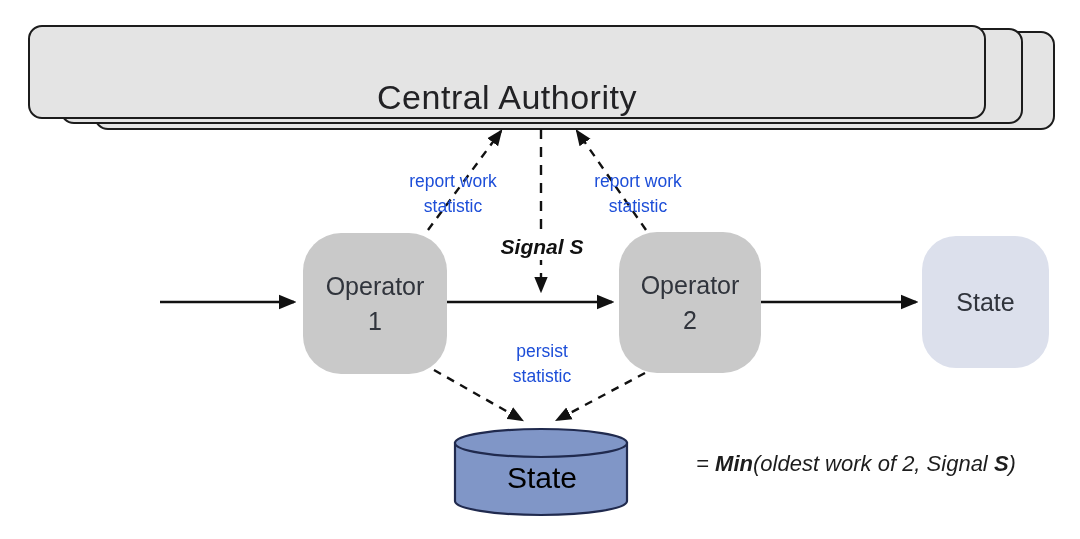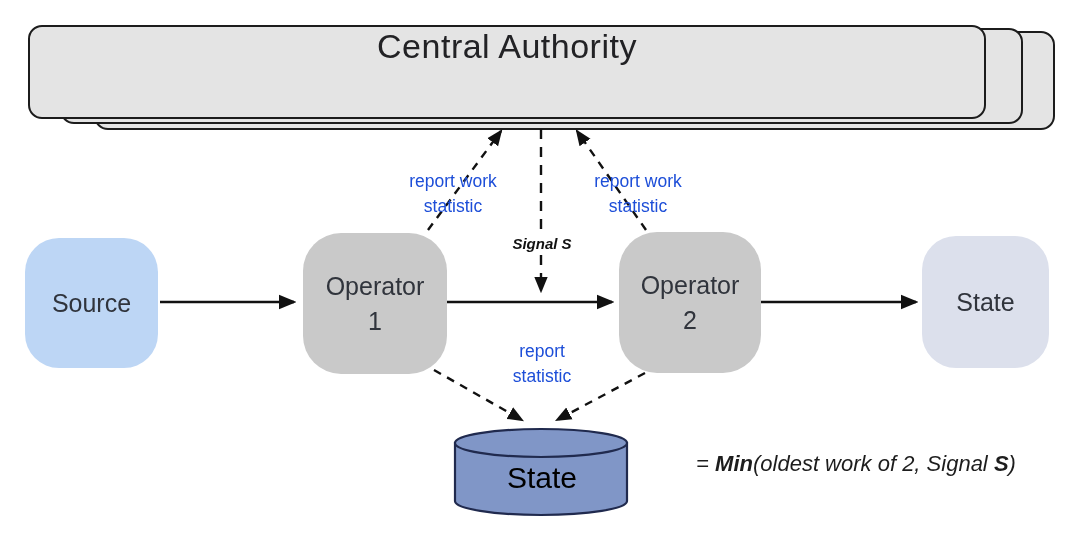--- a/index.html
+++ b/index.html
@@ -18,21 +18,21 @@
   .ca-box {
     position: absolute;
     background: #e4e4e4;
     border: 2px solid #1c1c1c;
     border-radius: 14px;
   }
   .ca-back3 { left: 94px; top: 31px; width: 961px; height: 99px; z-index: 1; }
   .ca-back2 { left: 60px; top: 28px; width: 963px; height: 96px; z-index: 2; }
   .ca-front {
     left: 28px; top: 25px; width: 958px; height: 94px; z-index: 3;
-    display: flex; align-items: flex-start; justify-content: center;
+    display: flex; align-items: flex-end; justify-content: center;
   }
   .ca-title {
     font-size: 34px;
     color: #222225;
     letter-spacing: 0.5px;
   }
 
   
   .node {
     position: absolute;
@@ -69,21 +69,21 @@
     color: #1d4ed8;
     z-index: 5;
   }
   .lbl-report-left  { left: 383px; top: 169px; width: 140px; }
   .lbl-report-right { left: 568px; top: 169px; width: 140px; }
   .lbl-persist      { left: 472px; top: 339px; width: 140px; }
   .lbl-signal {
     position: absolute;
     left: 542px; top: 234px;
     transform: translateX(-50%);
-    font-size: 15px;
+    font-size: 21px;
     font-weight: bold;
     font-style: italic;
     color: #111111;
     background: #ffffff;
     padding: 1px 7px;
     z-index: 5;
     white-space: nowrap;
     text-align: right;
   }
 
@@ -114,23 +114,20 @@
 <body>
 
 <div class="canvas">
 
   <div class="ca-box ca-back3"></div>
   <div class="ca-box ca-back2"></div>
   <div class="ca-box ca-front">
     <span class="ca-title">Central Authority</span>
   </div>
 
-  <div class="node node-source">
-    <span>Source</span>
-  </div>
   <div class="node node-op1">
     <span>Operator
 1</span>
   </div>
   <div class="node node-op2">
     <span>Operator
 2</span>
   </div>
   <div class="node node-sink">
     <span>State</span>
@@ -159,21 +156,21 @@
       <path d="M455,443 L455,501 A86,14 0 0 0 627,501 L627,443 Z" fill="#8096c7" stroke="#202a4e" stroke-width="2.2"></path>
       <ellipse cx="541" cy="443" rx="86" ry="14" fill="#8096c7" stroke="#202a4e" stroke-width="2.2"></ellipse>
     </g>
   </svg>
 
   <div class="edge-label lbl-report-left">report work
 statistic</div>
   <div class="edge-label lbl-report-right">report work
 statistic</div>
   <div class="lbl-signal">Signal S</div>
-  <div class="edge-label lbl-persist">report
+  <div class="edge-label lbl-persist">persist
 statistic</div>
 
   <div class="state-label">State</div>
 
   <div class="note">
     <div><span class="it">= </span><span class="bold-it">Min</span><span class="it">(oldest work of 2, Signal </span><span class="bold-it">S</span><span class="it">)</span></div>
   </div>
 
 </div>
 

